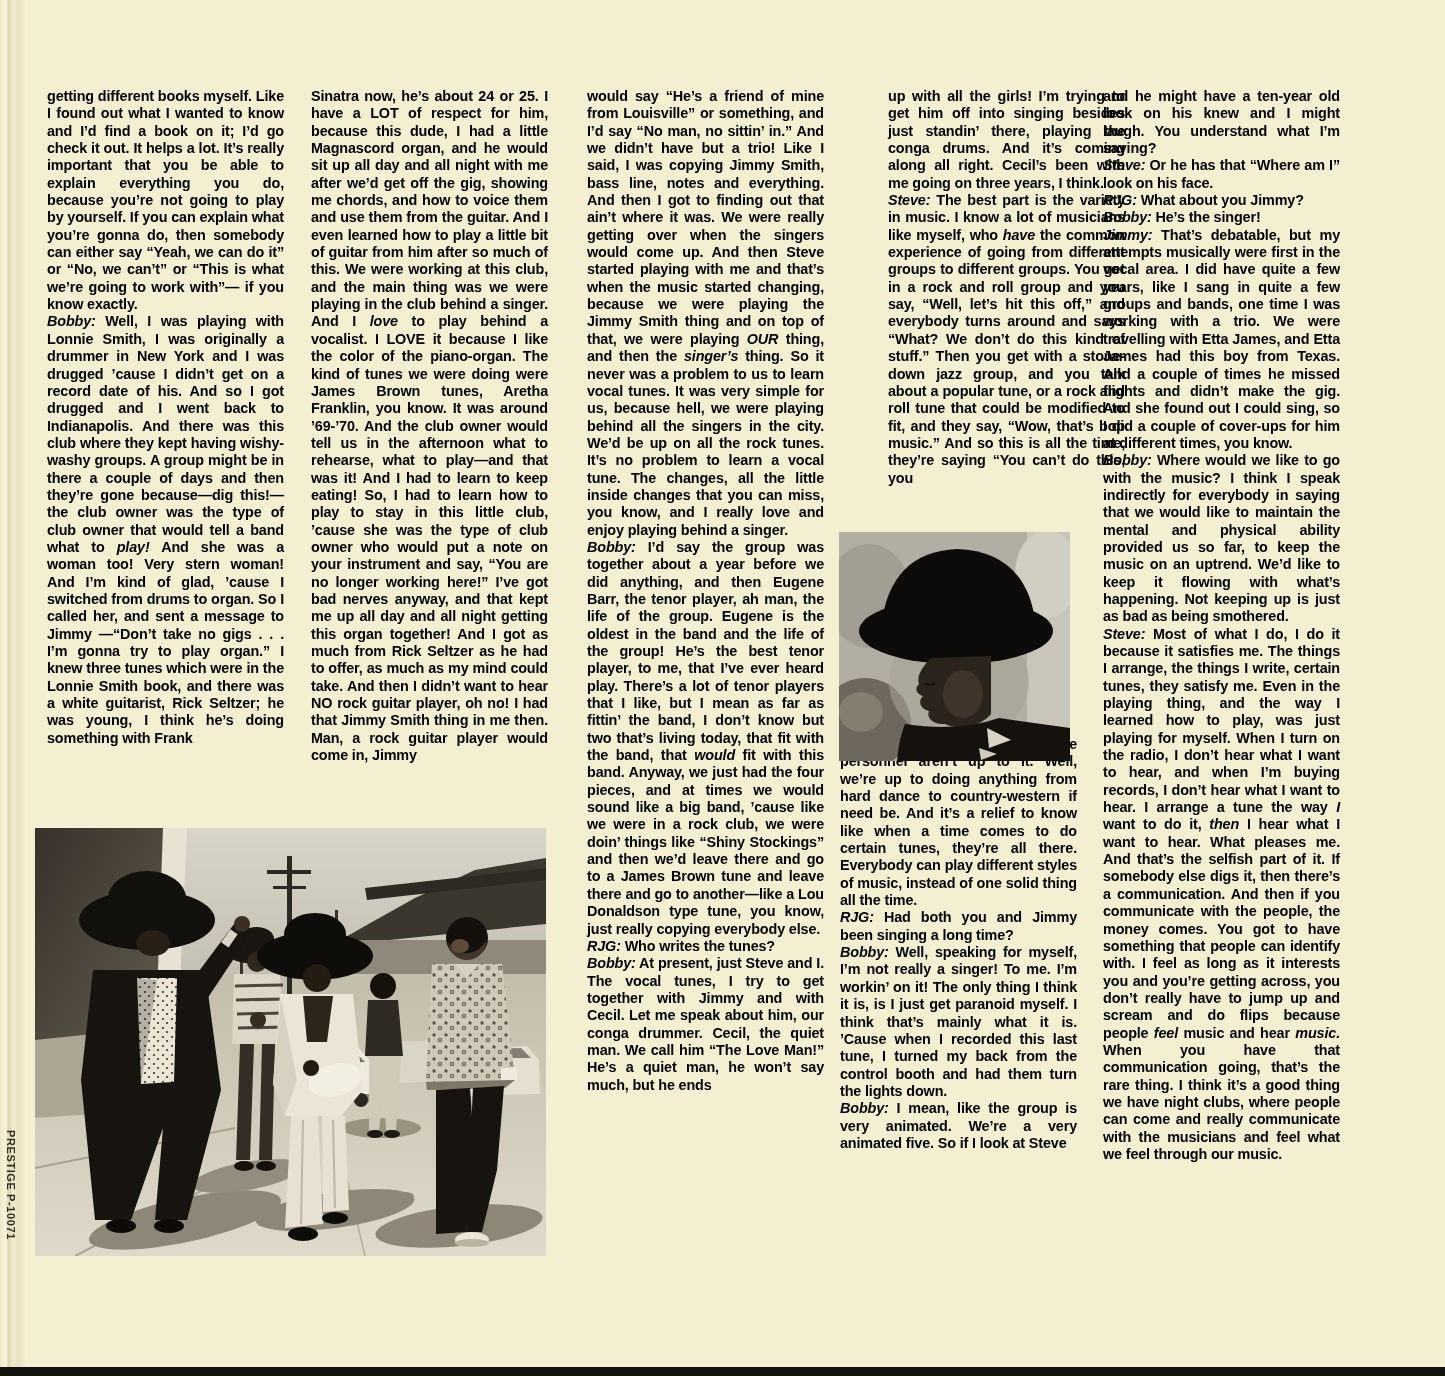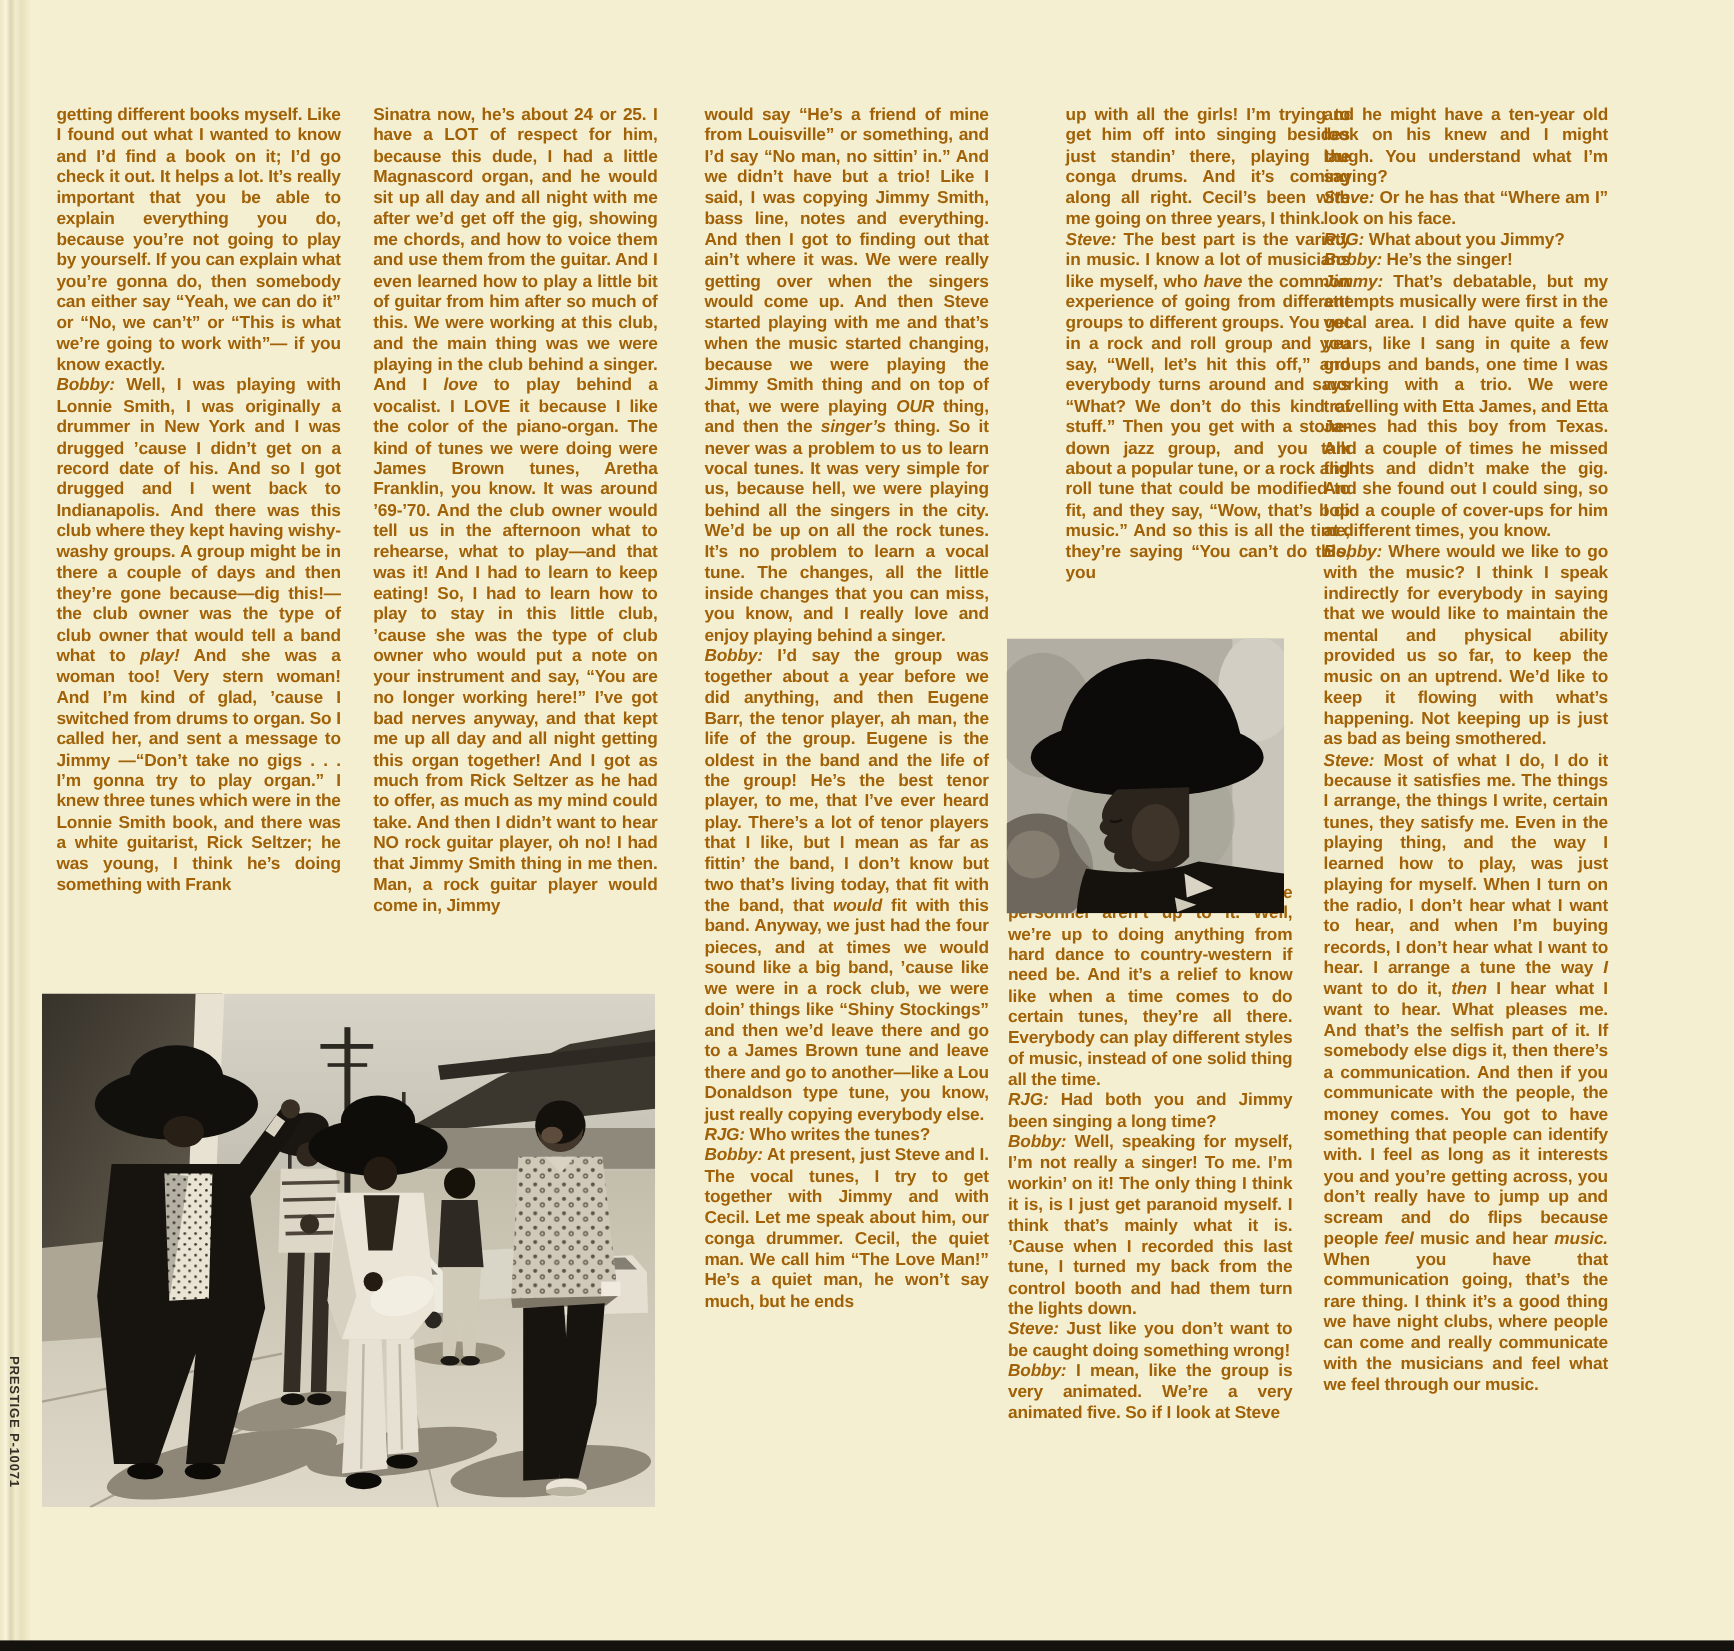--- a/index.html
+++ b/index.html
@@ -19,21 +19,21 @@
   .spine-label{
     position:absolute;left:5px;top:1130px;
     writing-mode:vertical-rl;text-orientation:mixed;
     font-size:11px;font-weight:700;letter-spacing:0.6px;
     color:#332e26;white-space:nowrap;
   }
   .col{
     position:absolute;top:88px;width:237px;
     font-size:14.4px;line-height:17.35px;font-weight:700;
     letter-spacing:-0.15px;
-    color:#a16207;text-align:justify;
+    color:#000000;text-align:justify;
   }
   .col .para{margin:0;}
   .col i{}
   .c1{left:47px;}
   .c2{left:311px;}
   .c3{left:558px;margin-left:29px;}
   .c4a{left:888px;}
   .c4b{left:840px;top:736px;}
   .c5{left:1103px;}
   figure.photo{margin:0;padding:0;position:absolute;line-height:0;}
@@ -66,21 +66,20 @@
       <div class="para"><i>Bobby:</i> At present, just Steve and I. The vocal tunes, I try to get together with Jimmy and with Cecil. Let me speak about him, our conga drummer. Cecil, the quiet man. We call him “The Love Man!” He’s a quiet man, he won’t say much, but he ends</div>
     </div>
   <div class="col c4a">
       <div class="para">up with all the girls! I’m trying to get him off into singing besides just standin’ there, playing the conga drums. And it’s coming along all right. Cecil’s been with me going on three years, I think.</div>
       <div class="para"><i>Steve:</i> The best part is the variety in music. I know a lot of musicians like myself, who <i>have</i> the common experience of going from different groups to different groups. You get in a rock and roll group and you say, “Well, let’s hit this off,” and everybody turns around and says “What? We don’t do this kind of stuff.” Then you get with a stone-down jazz group, and you talk about a popular tune, or a rock and roll tune that could be modified to fit, and they say, “Wow, that’s bop music.” And so this is all the time, they’re saying “You can’t do this, you</div>
     </div>
   <div class="col c4b">
       <div class="para">can’t do that” because the personnel aren’t up to it. Well, we’re up to doing anything from hard dance to country-western if need be. And it’s a relief to know like when a time comes to do certain tunes, they’re all there. Everybody can play different styles of music, instead of one solid thing all the time.</div>
       <div class="para"><i>RJG:</i> Had both you and Jimmy been singing a long time?</div>
       <div class="para"><i>Bobby:</i> Well, speaking for myself, I’m not really a singer! To me. I’m workin’ on it! The only thing I think it is, is I just get paranoid myself. I think that’s mainly what it is. ’Cause when I recorded this last tune, I turned my back from the control booth and had them turn the lights down.</div>
-      <div class="para"><i>Steve:</i> Just like you don’t want to be caught doing something wrong!</div>
       <div class="para"><i>Bobby:</i> I mean, like the group is very animated. We’re a very animated five. So if I look at Steve</div>
     </div>
   <div class="col c5">
       <div class="para">and he might have a ten-year old look on his knew and I might laugh. You understand what I’m saying?</div>
       <div class="para"><i>Steve:</i> Or he has that “Where am I” look on his face.</div>
       <div class="para"><i>RJG:</i> What about you Jimmy?</div>
       <div class="para"><i>Bobby:</i> He’s the singer!</div>
       <div class="para"><i>Jimmy:</i> That’s debatable, but my attempts musically were first in the vocal area. I did have quite a few years, like I sang in quite a few groups and bands, one time I was working with a trio. We were travelling with Etta James, and Etta James had this boy from Texas. And a couple of times he missed flights and didn’t make the gig. And she found out I could sing, so I did a couple of cover-ups for him at different times, you know.</div>
       <div class="para"><i>Bobby:</i> Where would we like to go with the music? I think I speak indirectly for everybody in saying that we would like to maintain the mental and physical ability provided us so far, to keep the music on an uptrend. We’d like to keep it flowing with what’s happening. Not keeping up is just as bad as being smothered.</div>
       <div class="para"><i>Steve:</i> Most of what I do, I do it because it satisfies me. The things I arrange, the things I write, certain tunes, they satisfy me. Even in the playing thing, and the way I learned how to play, was just playing for myself. When I turn on the radio, I don’t hear what I want to hear, and when I’m buying records, I don’t hear what I want to hear. I arrange a tune the way <i>I</i> want to do it, <i>then</i> I hear what I want to hear. What pleases me. And that’s the selfish part of it. If somebody else digs it, then there’s a communication. And then if you communicate with the people, the money comes. You got to have something that people can identify with. I feel as long as it interests you and you’re getting across, you don’t really have to jump up and scream and do flips because people <i>feel</i> music and hear <i>music.</i> When you have that communication going, that’s the rare thing. I think it’s a good thing we have night clubs, where people can come and really communicate with the musicians and feel what we feel through our music.</div>

